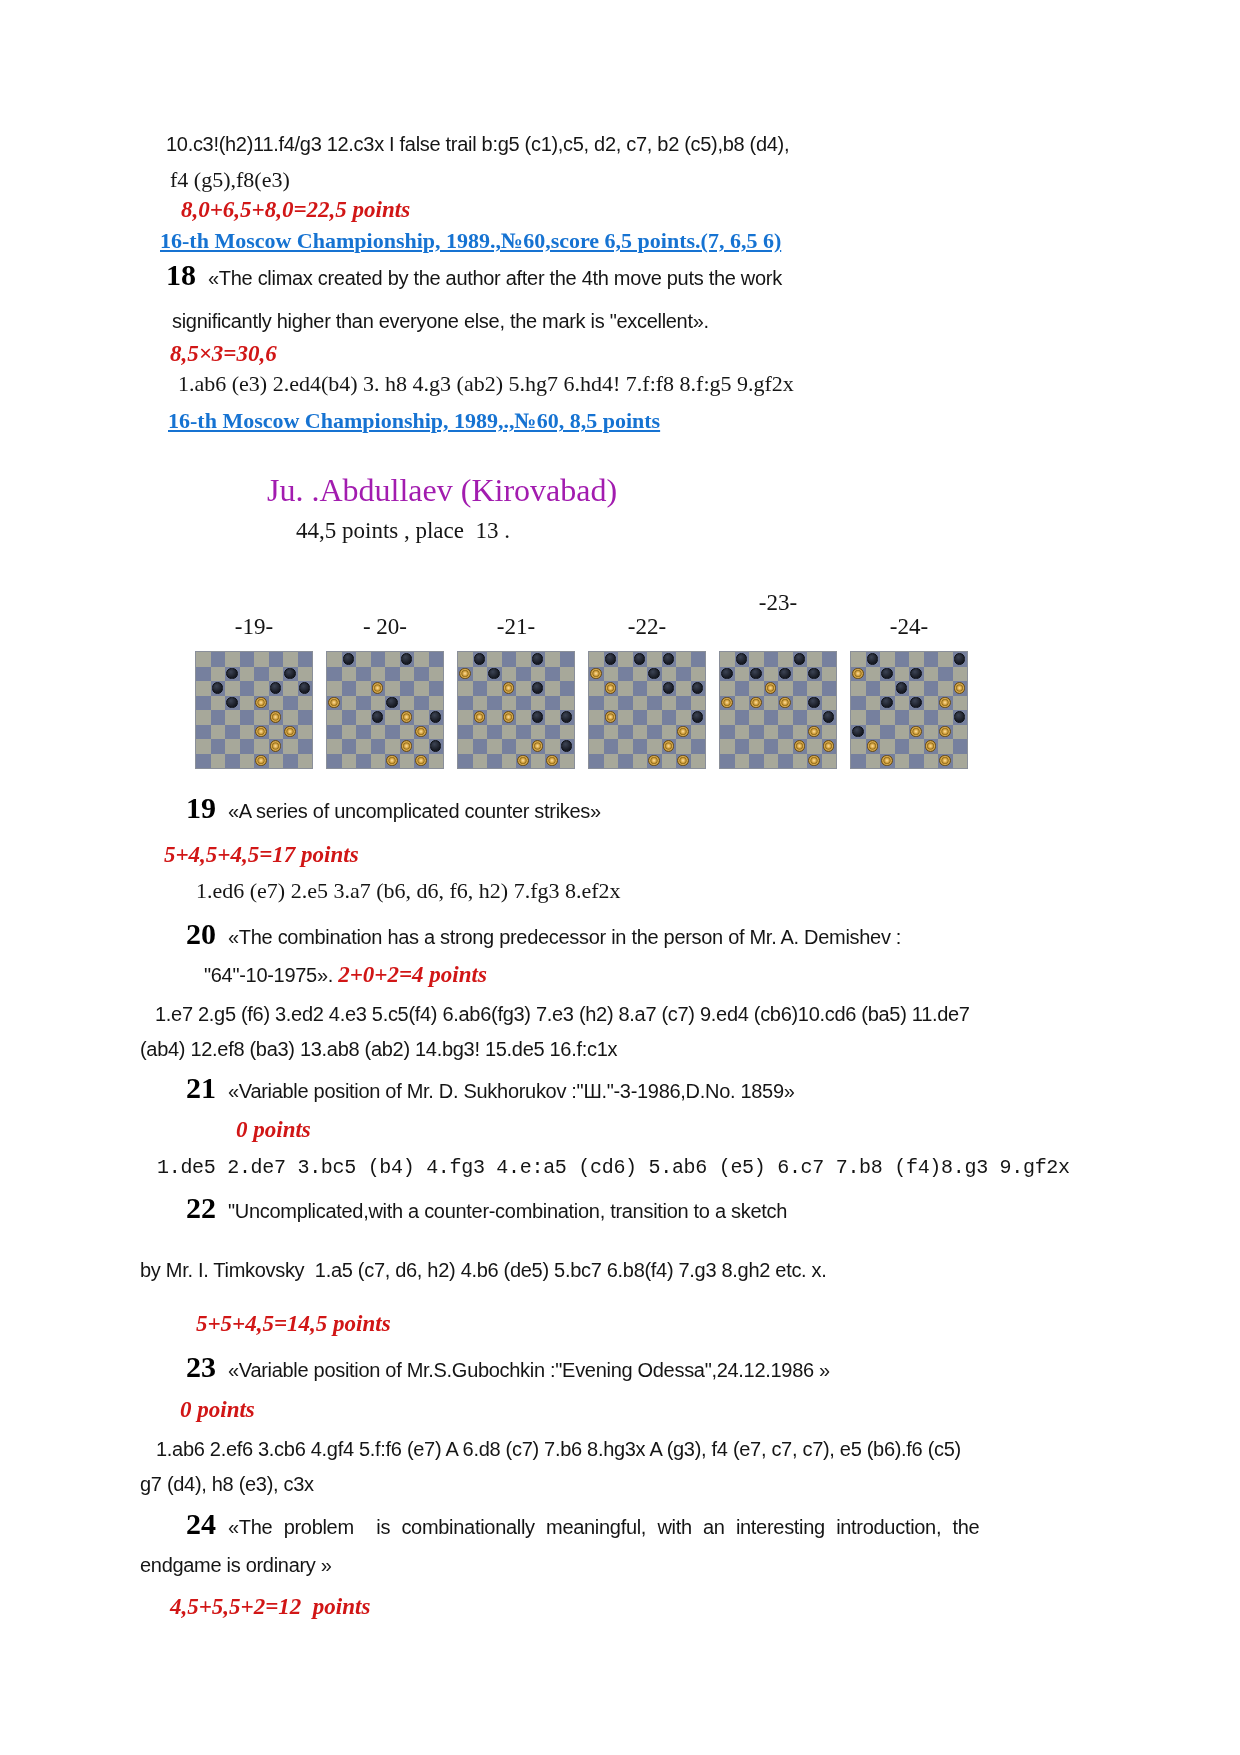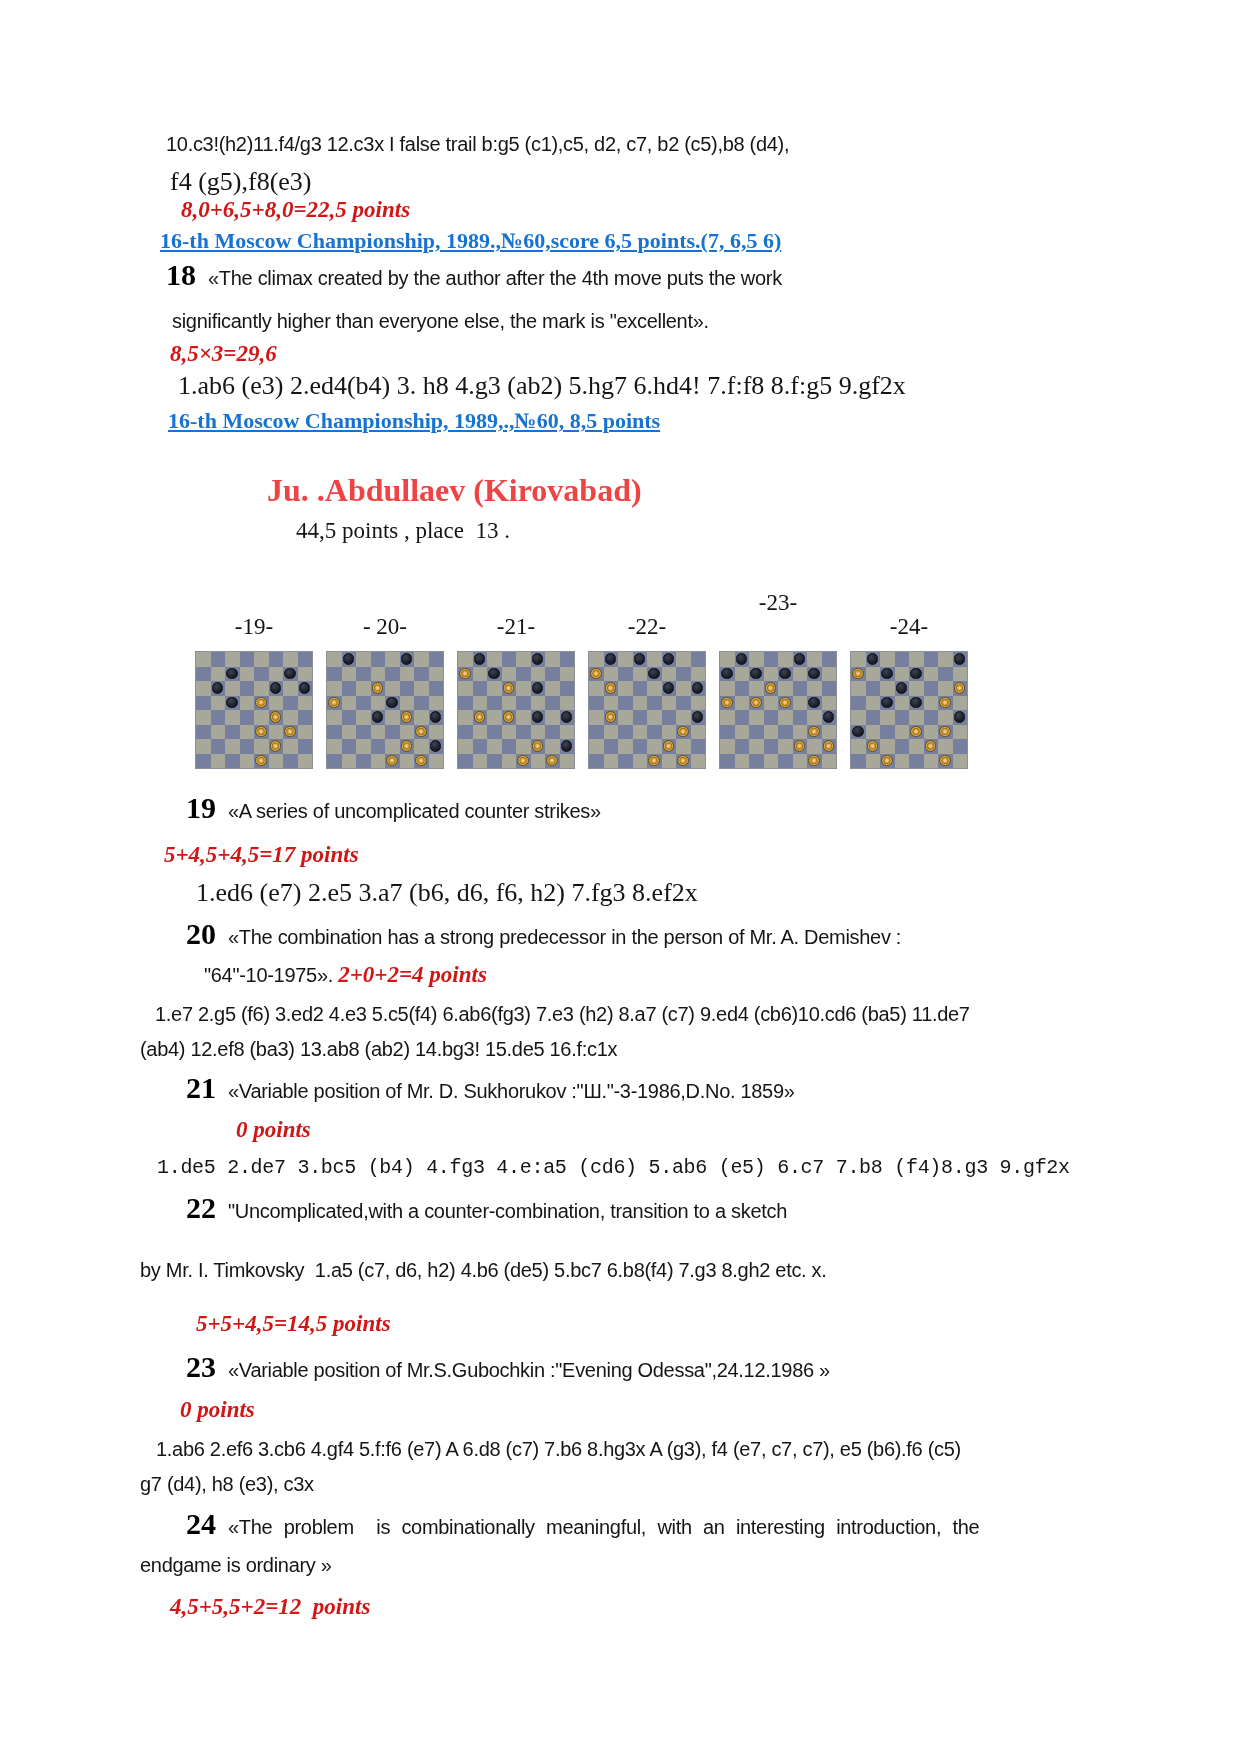--- a/index.html
+++ b/index.html
@@ -1,28 +1,28 @@
 <!DOCTYPE html>
 <html style="--points-red: #d11616; --link-blue: #1673d2; --sq-light: #a7a89a; --sq-dark: #76809e;"><head>
 <meta charset="utf-8">
 <style>
   html,body{margin:0;padding:0;background:#ffffff;}
   .page{position:relative;width:1240px;height:1755px;background:#ffffff;overflow:hidden;
         font-family:"Liberation Sans",sans-serif;color:#151515;}
   .line{position:absolute;white-space:pre;line-height:1.15;}
   .sans{font-family:"Liberation Sans",sans-serif;font-size:20px;letter-spacing:-0.3px;}
-  .serif{font-family:"Liberation Serif",serif;font-size:26px;}
+  .serif{font-family:"Liberation Serif",serif;font-size:22px;}
   .points{font-family:"Liberation Serif",serif;font-size:23px;font-weight:bold;font-style:italic;
           color:var(--points-red,#d11616);}
   .link{font-family:"Liberation Serif",serif;font-size:22px;font-weight:bold;
         color:var(--link-blue,#1673d2);text-decoration:underline;padding-left:10px;cursor:pointer;}
   .entry-num{font-family:"Liberation Serif",serif;font-size:30px;font-weight:bold;color:#000;
              margin-right:12px;}
   .entry-text{font-family:"Liberation Sans",sans-serif;font-size:20px;letter-spacing:-0.3px;}
-  .heading{font-family:"Liberation Serif",serif;font-size:32px;font-weight:bold;color:#ef4444;}
+  .heading{font-family:"Liberation Serif",serif;font-size:32px;font-weight:normal;color:#a21caf;}
   .board-label{position:absolute;width:116px;text-align:center;font-family:"Liberation Serif",serif;
                font-size:23px;}
   .board{position:absolute;width:116px;height:116px;display:grid;
          grid-template-columns:repeat(8,1fr);grid-template-rows:repeat(8,1fr);
          outline:1px solid #8a8f99;}
   .sq-light{background:var(--sq-light,#a7a89a);}
   .sq-dark{background:var(--sq-dark,#76809e);}
   .piece{position:absolute;width:11.6px;height:11.6px;border-radius:50%;}
   .pc-dark{background:radial-gradient(circle at 38% 32%,#3c4354,#181b24 68%);
            border:1px solid #0b0d13;box-sizing:border-box;}
@@ -35,21 +35,21 @@
 
 <div class="page">
 
   <div class="line sans" style="left:166px;top:133px;">10.c3!(h2)11.f4/g3 12.c3x I false trail b:g5 (c1),c5, d2, c7, b2 (c5),b8 (d4),</div>
   <div class="line serif" style="left:170px;top:167px;">f4 (g5),f8(e3)</div>
   <div class="line points" style="left:181px;top:197px;">8,0+6,5+8,0=22,5 points</div>
   <a class="line link" style="left:150px;top:228px;">16-th Moscow Championship, 1989.,№60,score 6,5 points.(7, 6,5 6)</a>
 
   <div class="line" style="left:166px;top:258px;"><span class="entry-num">18</span><span class="entry-text">«The climax created by the author after the 4th move puts the work</span></div>
   <div class="line sans" style="left:172px;top:310px;">significantly higher than everyone else, the mark is "excellent».</div>
-  <div class="line points" style="left:170px;top:341px;">8,5×3=29,6</div>
+  <div class="line points" style="left:170px;top:341px;">8,5×3=30,6</div>
   <div class="line serif" style="left:178px;top:371px;">1.ab6 (e3) 2.ed4(b4) 3. h8 4.g3 (ab2) 5.hg7 6.hd4! 7.f:f8 8.f:g5 9.gf2x</div>
   <a class="line link" style="left:158px;top:408px;">16-th Moscow Championship, 1989,.,№60, 8,5 points</a>
 
   <div class="line heading" style="left:267px;top:472px;">Ju. .Abdullaev (Kirovabad)</div>
   <div class="line serif" style="left:296px;top:518px;font-size:23px;">44,5 points , place  13 .</div>
 
   <div class="board-label" style="left:196px;top:614px;">-19-</div>
   <div class="board-label" style="left:327px;top:614px;">- 20-</div>
   <div class="board-label" style="left:458px;top:614px;">-21-</div>
   <div class="board-label" style="left:589px;top:614px;">-22-</div>

